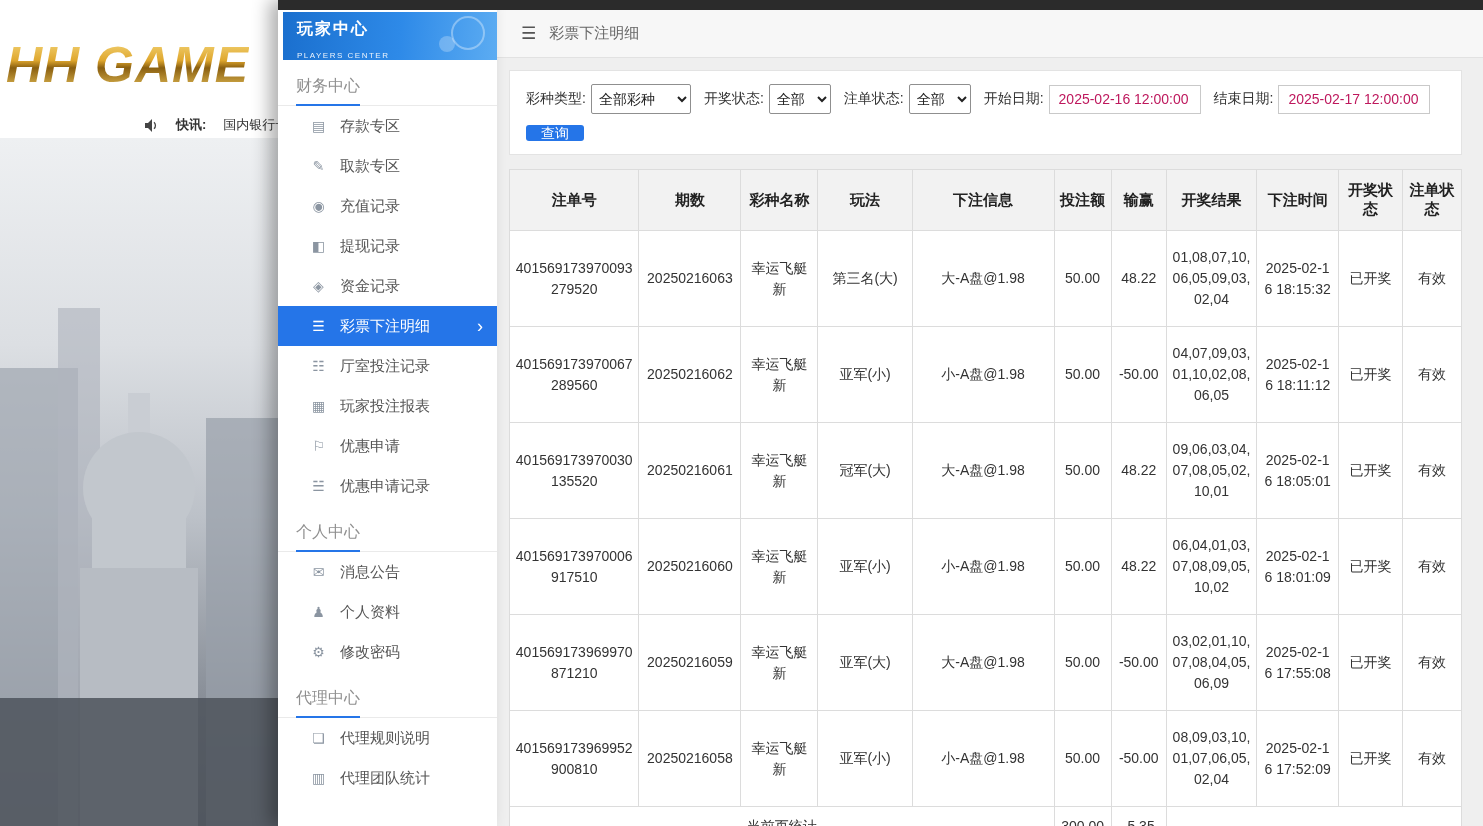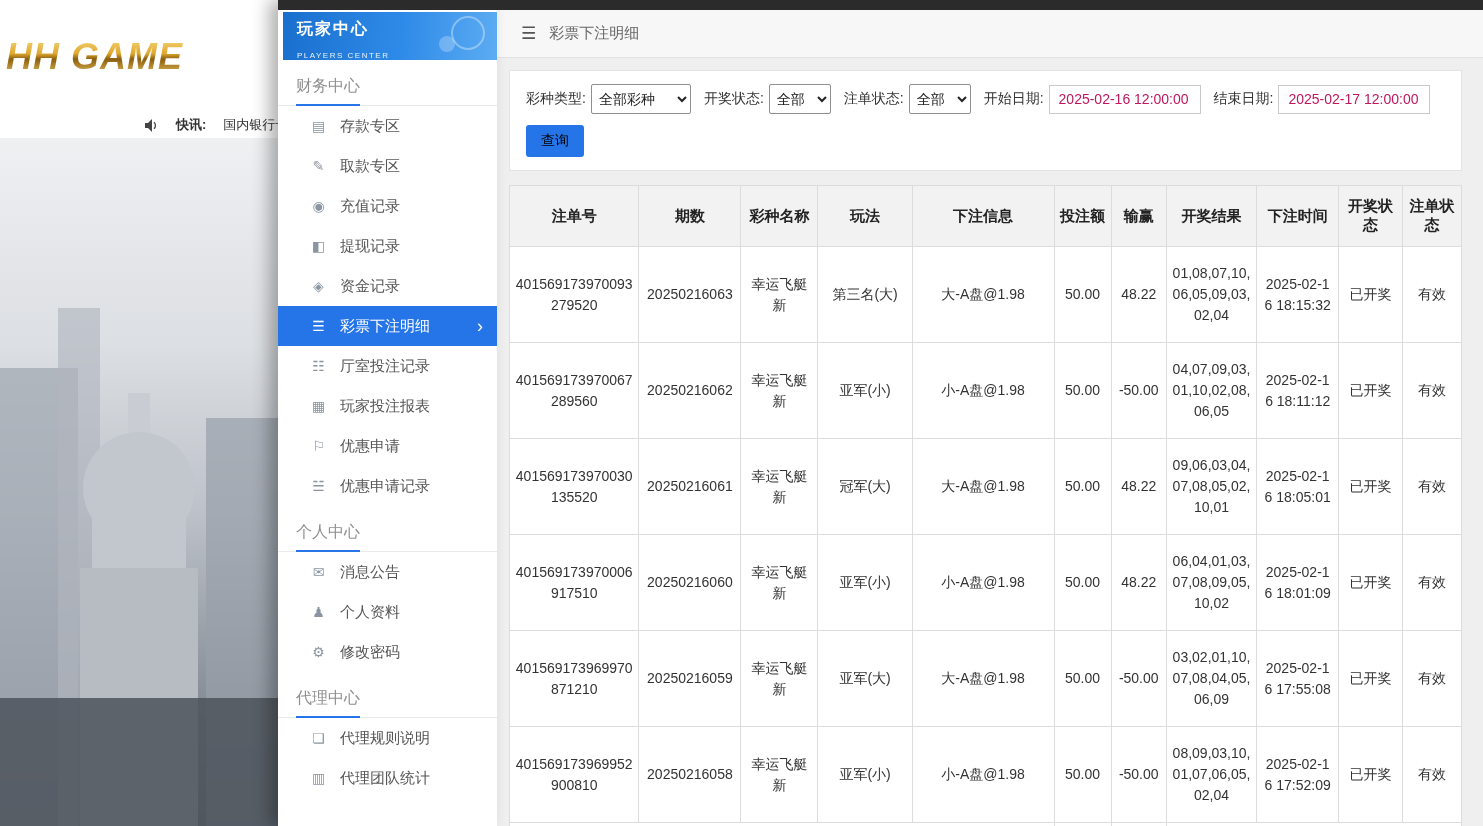--- a/index.html
+++ b/index.html
@@ -5,21 +5,21 @@
 <style>
   * { box-sizing: border-box; margin: 0; padding: 0; }
   html, body { width: 1483px; height: 826px; overflow: hidden; background: #fff;
     font-family: "Liberation Sans", "DejaVu Sans", sans-serif; }
   .page { position: relative; width: 1483px; height: 826px; overflow: hidden; }
 
   
   .site-bg { position: absolute; left: 0; top: 0; width: 278px; height: 100%;
     background: #fff; overflow: hidden; }
   .logo { position: absolute; left: 6px; top: 36px; font-style: italic; font-weight: 900;
-    font-size: 36px; letter-spacing: 1px; white-space: nowrap;
+    font-size: 50px; letter-spacing: 1px; white-space: nowrap;
     background: linear-gradient(180deg, #f7dd85 0%, #dfa72e 42%, #8a5f10 55%, #f3cd62 100%);
     -webkit-background-clip: text; background-clip: text; color: transparent;
     text-shadow: none; }
   .ticker { position: absolute; left: 0; top: 112px; width: 278px; height: 26px;
     display: flex; align-items: center; gap: 17px; padding-left: 145px;
     white-space: nowrap; font-size: 13px; color: #333; background: #fff; }
   .ticker-label { font-weight: bold; }
   .city { position: absolute; left: 0; top: 138px; width: 278px; bottom: 0;
     background: linear-gradient(180deg, #eef0f2 0%, #dcdfe3 30%, #bcc1c8 55%, #8f959e 78%, #666c75 100%); }
   .city svg { position: absolute; left: 0; bottom: 0; width: 278px; height: 688px; }
@@ -66,21 +66,21 @@
   .filter-row { display: flex; align-items: center; font-size: 14px; color: #333; }
   .filter-row .flabel { margin-right: 5px; }
   .filter-row .gap { margin-left: 13px; }
   .filter-card select { height: 30px; font-size: 14px; border: 1px solid #8f8f8f;
     border-radius: 2px; background: #fff; color: #222; padding: 0 3px; }
   .sel-lottery { width: 100px; }
   .sel-small { width: 62px; }
   .date-input { height: 29px; width: 152px; font-size: 14px; border: 1px solid #c9c9c9;
     padding: 0 9px; color: #be185d; }
   .filter-row2 { margin-top: 11px; }
-  .btn-search { height: 32px; width: 58px; background: #2575e8; color: #000000; border: none;
+  .btn-search { height: 16px; width: 58px; background: #2575e8; color: #ffffff; border: none;
     border-radius: 3px; font-size: 14px; cursor: pointer; }
 
   .table-card { margin-top: 14px; background: #fff; }
   table.bet-table { width: 100%; border-collapse: collapse; table-layout: fixed;
     font-size: 14px; color: #333; }
   .bet-table th { background: #f2f2f2; font-weight: bold; font-size: 15px; color: #222;
     padding: 11px 4px; border: 1px solid #dcdcdc; text-align: center; }
   .bet-table td { border: 1px solid #dcdcdc; text-align: center; padding: 16px 5px;
     line-height: 1.5; word-break: break-all; vertical-align: middle; }
   .bet-table tr.summary-row td { padding: 9px 5px; }

